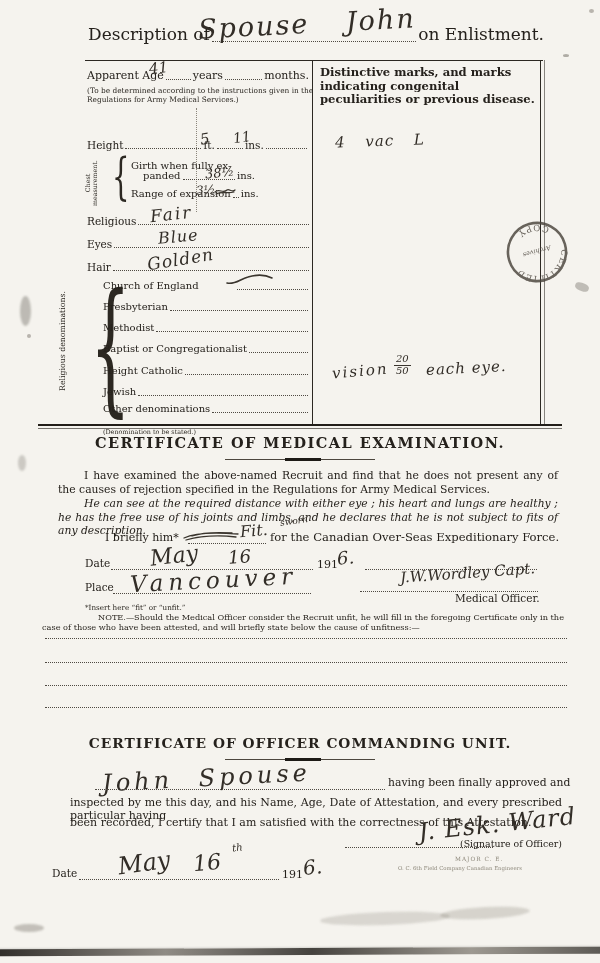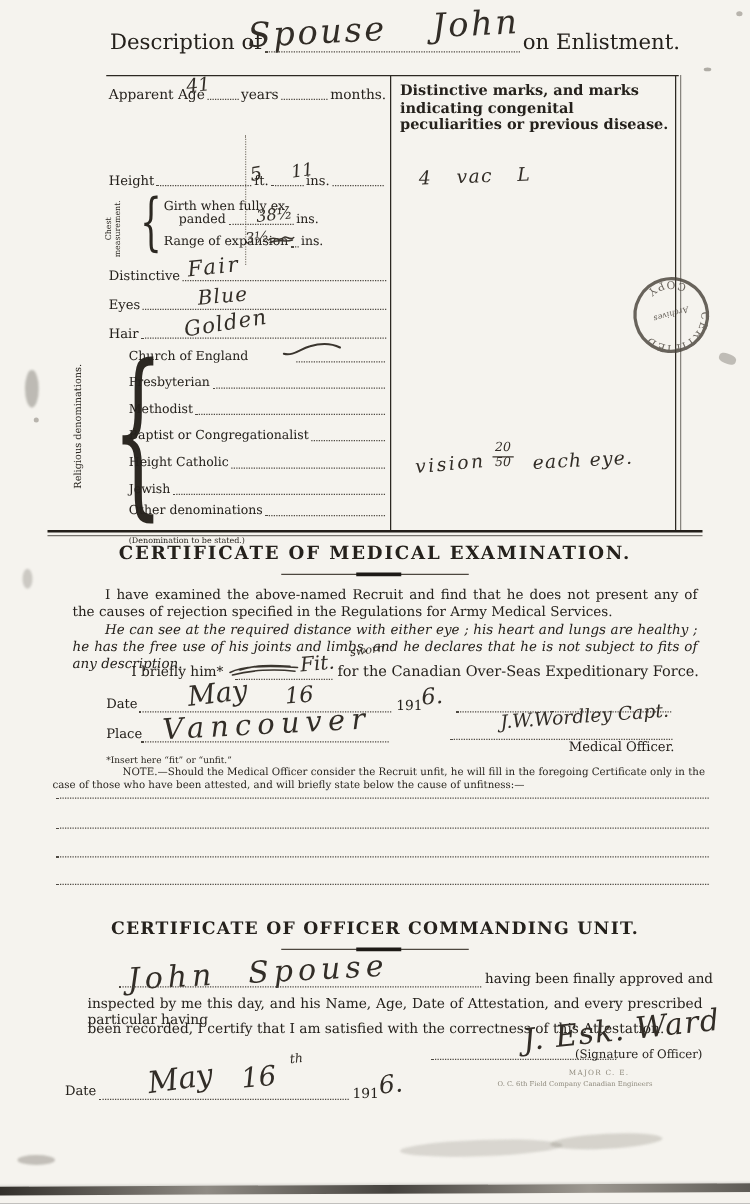--- a/index.html
+++ b/index.html
@@ -48,20 +48,21 @@
   <div class="abs" style="left:38px; top:428px; width:524px; border-top:1px solid rgba(34,30,25,.6);"></div>
 
   <div class="row" style="left:87px; top:70px; width:222px; font-size:11px;">
     <span class="lbl">Apparent Age</span>
     <span class="d" style="flex:2;"></span>
     <span class="lbl">years</span>
     <span class="d" style="flex:3;"></span>
     <span class="lbl">months.</span>
   </div>
   <div class="hw" style="left:149px; top:59px; font-size:15px; transform:rotate(-6deg);">41</div>
+  <div class="abs note" style="left:87px; top:87px; width:228px; font-size:7.4px; line-height:8.8px;">(To be determined according to the instructions given in the Regulations for Army Medical Services.)</div>
 
   <div class="row" style="left:87px; top:140px; width:222px; font-size:10.5px;">
     <span class="lbl">Height</span>
     <span class="d" style="flex:none; width:76px;"></span>
     <span class="lbl">ft.</span>
     <span class="d" style="flex:none; width:26px;"></span>
     <span class="lbl">ins.</span>
     <span class="d"></span>
   </div>
   <div class="hw" style="left:200px; top:130px; font-size:15px; transform:rotate(-10deg);">5</div>
@@ -80,21 +81,21 @@
     <span class="lbl">Range of expansion</span>
     <span class="d"></span>
     <span class="lbl">ins.</span>
   </div>
   <div class="hw" style="left:196px; top:183px; font-size:12px; transform:rotate(-5deg);">3½</div>
   <svg class="abs" style="left:213px; top:186px;" width="24" height="11" viewBox="0 0 24 11">
     <path d="M2 6 C 6 2, 10 8, 14 4 C 16 2, 19 7, 22 4 M3 8 C 9 5, 15 8, 21 6" stroke="#3a352e" stroke-width="1.2" fill="none" stroke-linecap="round"></path>
   </svg>
 
   <div class="row" style="left:87px; top:216px; width:224px; font-size:10.5px;">
-    <span class="lbl">Distinctive</span>
+    <span class="lbl">Religious</span>
     <span class="d"></span>
   </div>
   <div class="hw" style="left:150px; top:204px; font-size:17px; letter-spacing:2px; transform:rotate(-6deg);">Fair</div>
 
   <div class="row" style="left:87px; top:239px; width:224px; font-size:10.5px;">
     <span class="lbl">Eyes</span>
     <span class="d"></span>
   </div>
   <div class="hw" style="left:158px; top:227px; font-size:16px; letter-spacing:1px; transform:rotate(-5deg);">Blue</div>
 

